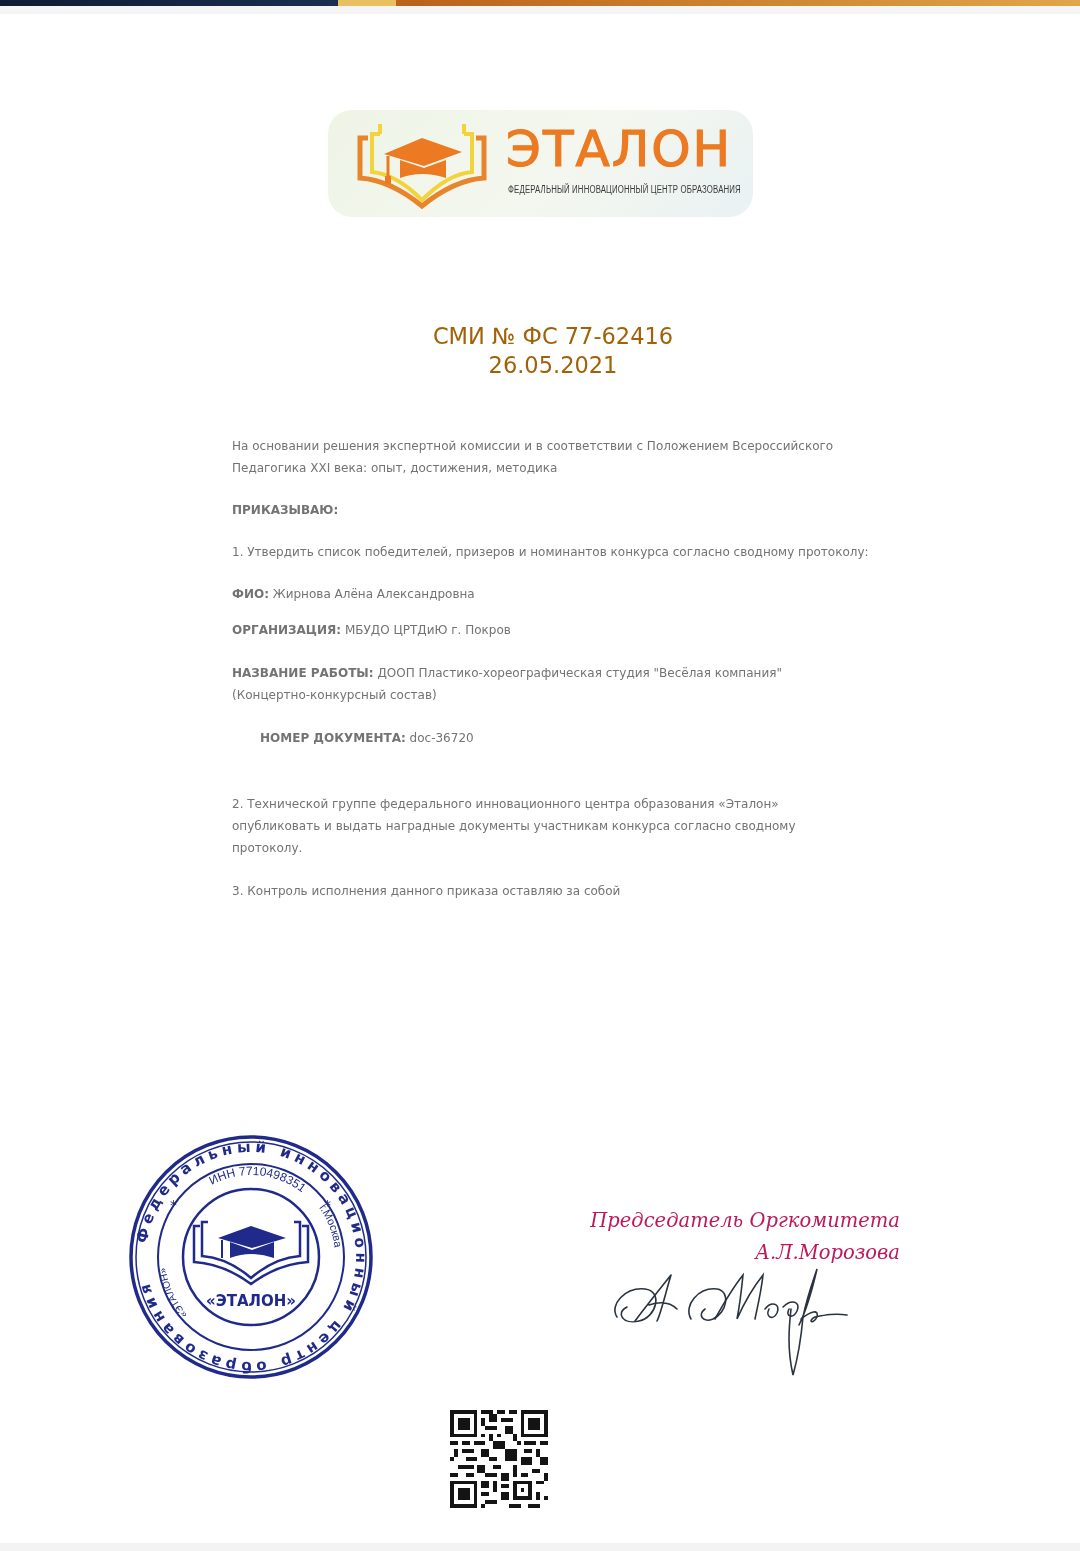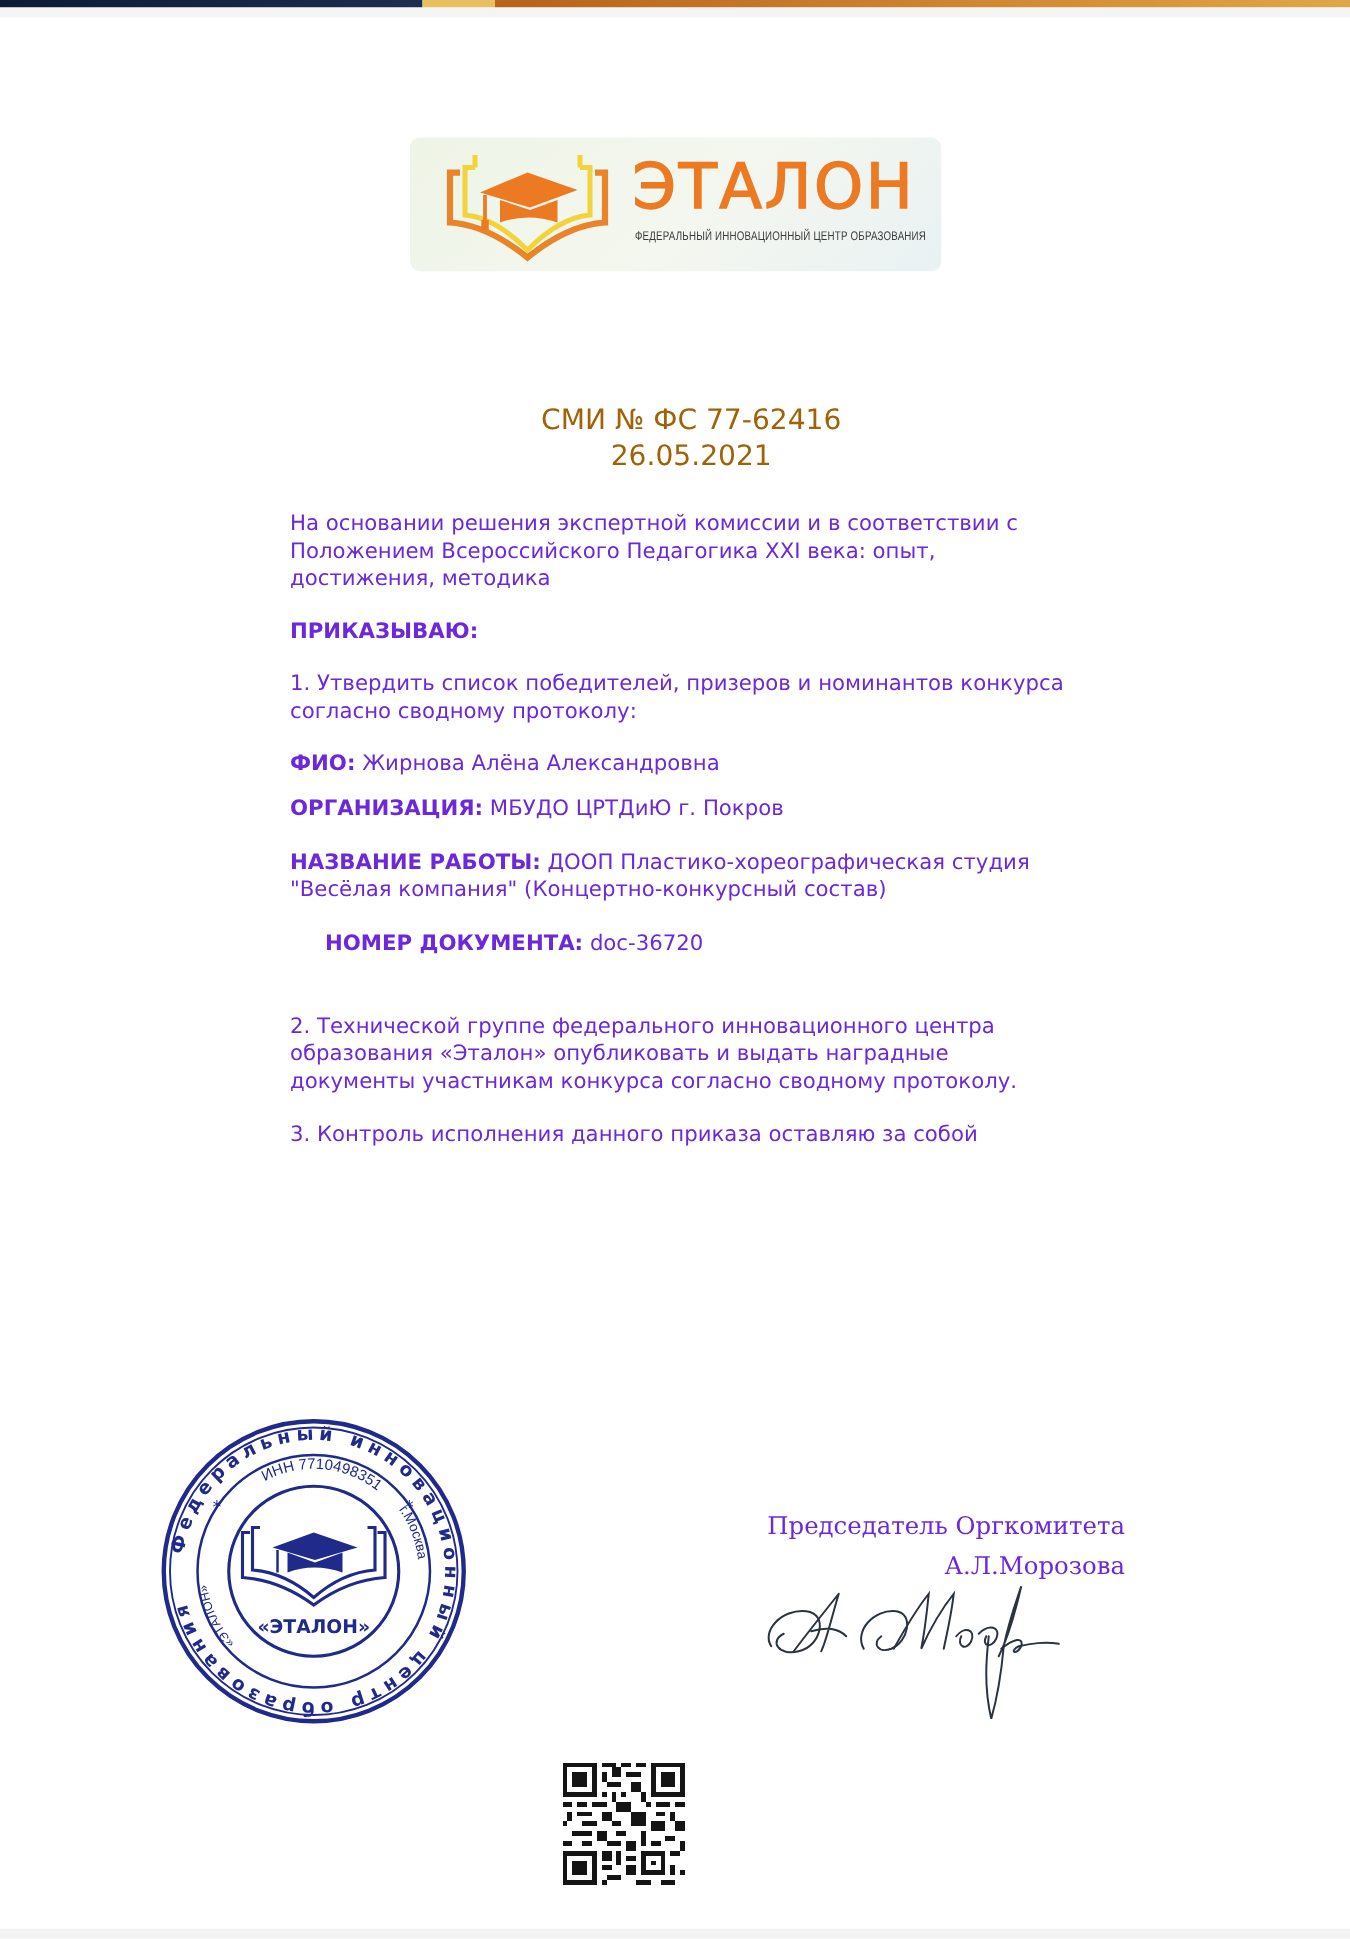--- a/index.html
+++ b/index.html
@@ -9,52 +9,52 @@
     font-family: "DejaVu Sans", sans-serif; color: #1a1a1a;
   }
   .topbar { position: absolute; left: 0; top: 0; width: 1080px; height: 6px; display: flex; }
   .topbar .seg-navy { width: 338px; background: linear-gradient(90deg,#0d1b33,#1c2d4f); }
   .topbar .seg-gold { width: 58px; background: #e8c062; }
   .topbar .seg-orange { flex: 1; background: linear-gradient(90deg,#b8621c,#d08a34 60%,#e0a64a); }
   .topbar-shadow { position: absolute; left: 0; top: 6px; width: 1080px; height: 8px; background: #f5f5f5; }
 
   .logo {
     position: absolute; left: 328px; top: 110px; width: 425px; height: 107px;
-    border-radius: 8px;
+    border-radius: 24px;
     background: linear-gradient(135deg,#eef4e6 0%,#f4f7ef 55%,#e9f1f3 100%);
   }
   .logo svg.emblem { position: absolute; left: 22px; top: 10px; }
   .logo .brand {
     position: absolute; left: 178px; top: 14px;
     font-family: "DejaVu Sans", sans-serif; font-size: 50px; font-weight: normal;
     color: #ec7a22; letter-spacing: 2px; line-height: 1;
     -webkit-text-stroke: 1.2px #ec7a22;
   }
   .logo .tagline {
     position: absolute; left: 180px; top: 74px;
     font-family: "Liberation Sans", sans-serif; font-size: 10px; color: #3a3a3a;
     transform: scaleX(0.78); transform-origin: left; white-space: nowrap; letter-spacing: 0.2px;
   }
 
   .title-block {
     position: absolute; left: 220px; top: 322px; width: 666px; text-align: center;
     font-size: 22.5px; line-height: 29px; color: #a16207;
   }
   .body {
-    position: absolute; left: 232px; top: 408px; width: 660px;
-    font-size: 17px; line-height: 22px; color: #6d28d9;
+    position: absolute; left: 232px; top: 435px; width: 660px;
+    font-size: 12px; line-height: 22px; color: #737373;
   }
   .body p { margin: 0; }
   .body .b { font-weight: bold; }
 
   .stamp { position: absolute; left: 128px; top: 1134px; }
   .sign-block { position: absolute; left: 590px; top: 1205px; width: 310px; }
   .sign-title {
-    font-family: "DejaVu Serif", serif; font-size: 19.5px; color: #6d28d9;
-    text-align: right; line-height: 32px; white-space: nowrap;
+    font-family: "DejaVu Serif", serif; font-size: 19.5px; color: #be185d;
+    text-align: right; line-height: 32px; white-space: nowrap; font-style: italic;
   }
   .signature { position: absolute; left: 605px; top: 1265px; }
 
   .qr { position: absolute; left: 450px; top: 1410px; }
   .bottom-strip { position: absolute; left: 0; top: 1543px; width: 1080px; height: 8px; background: #f2f3f2; }
 </style>
 </head>
 <body>
 
 <div class="topbar">

